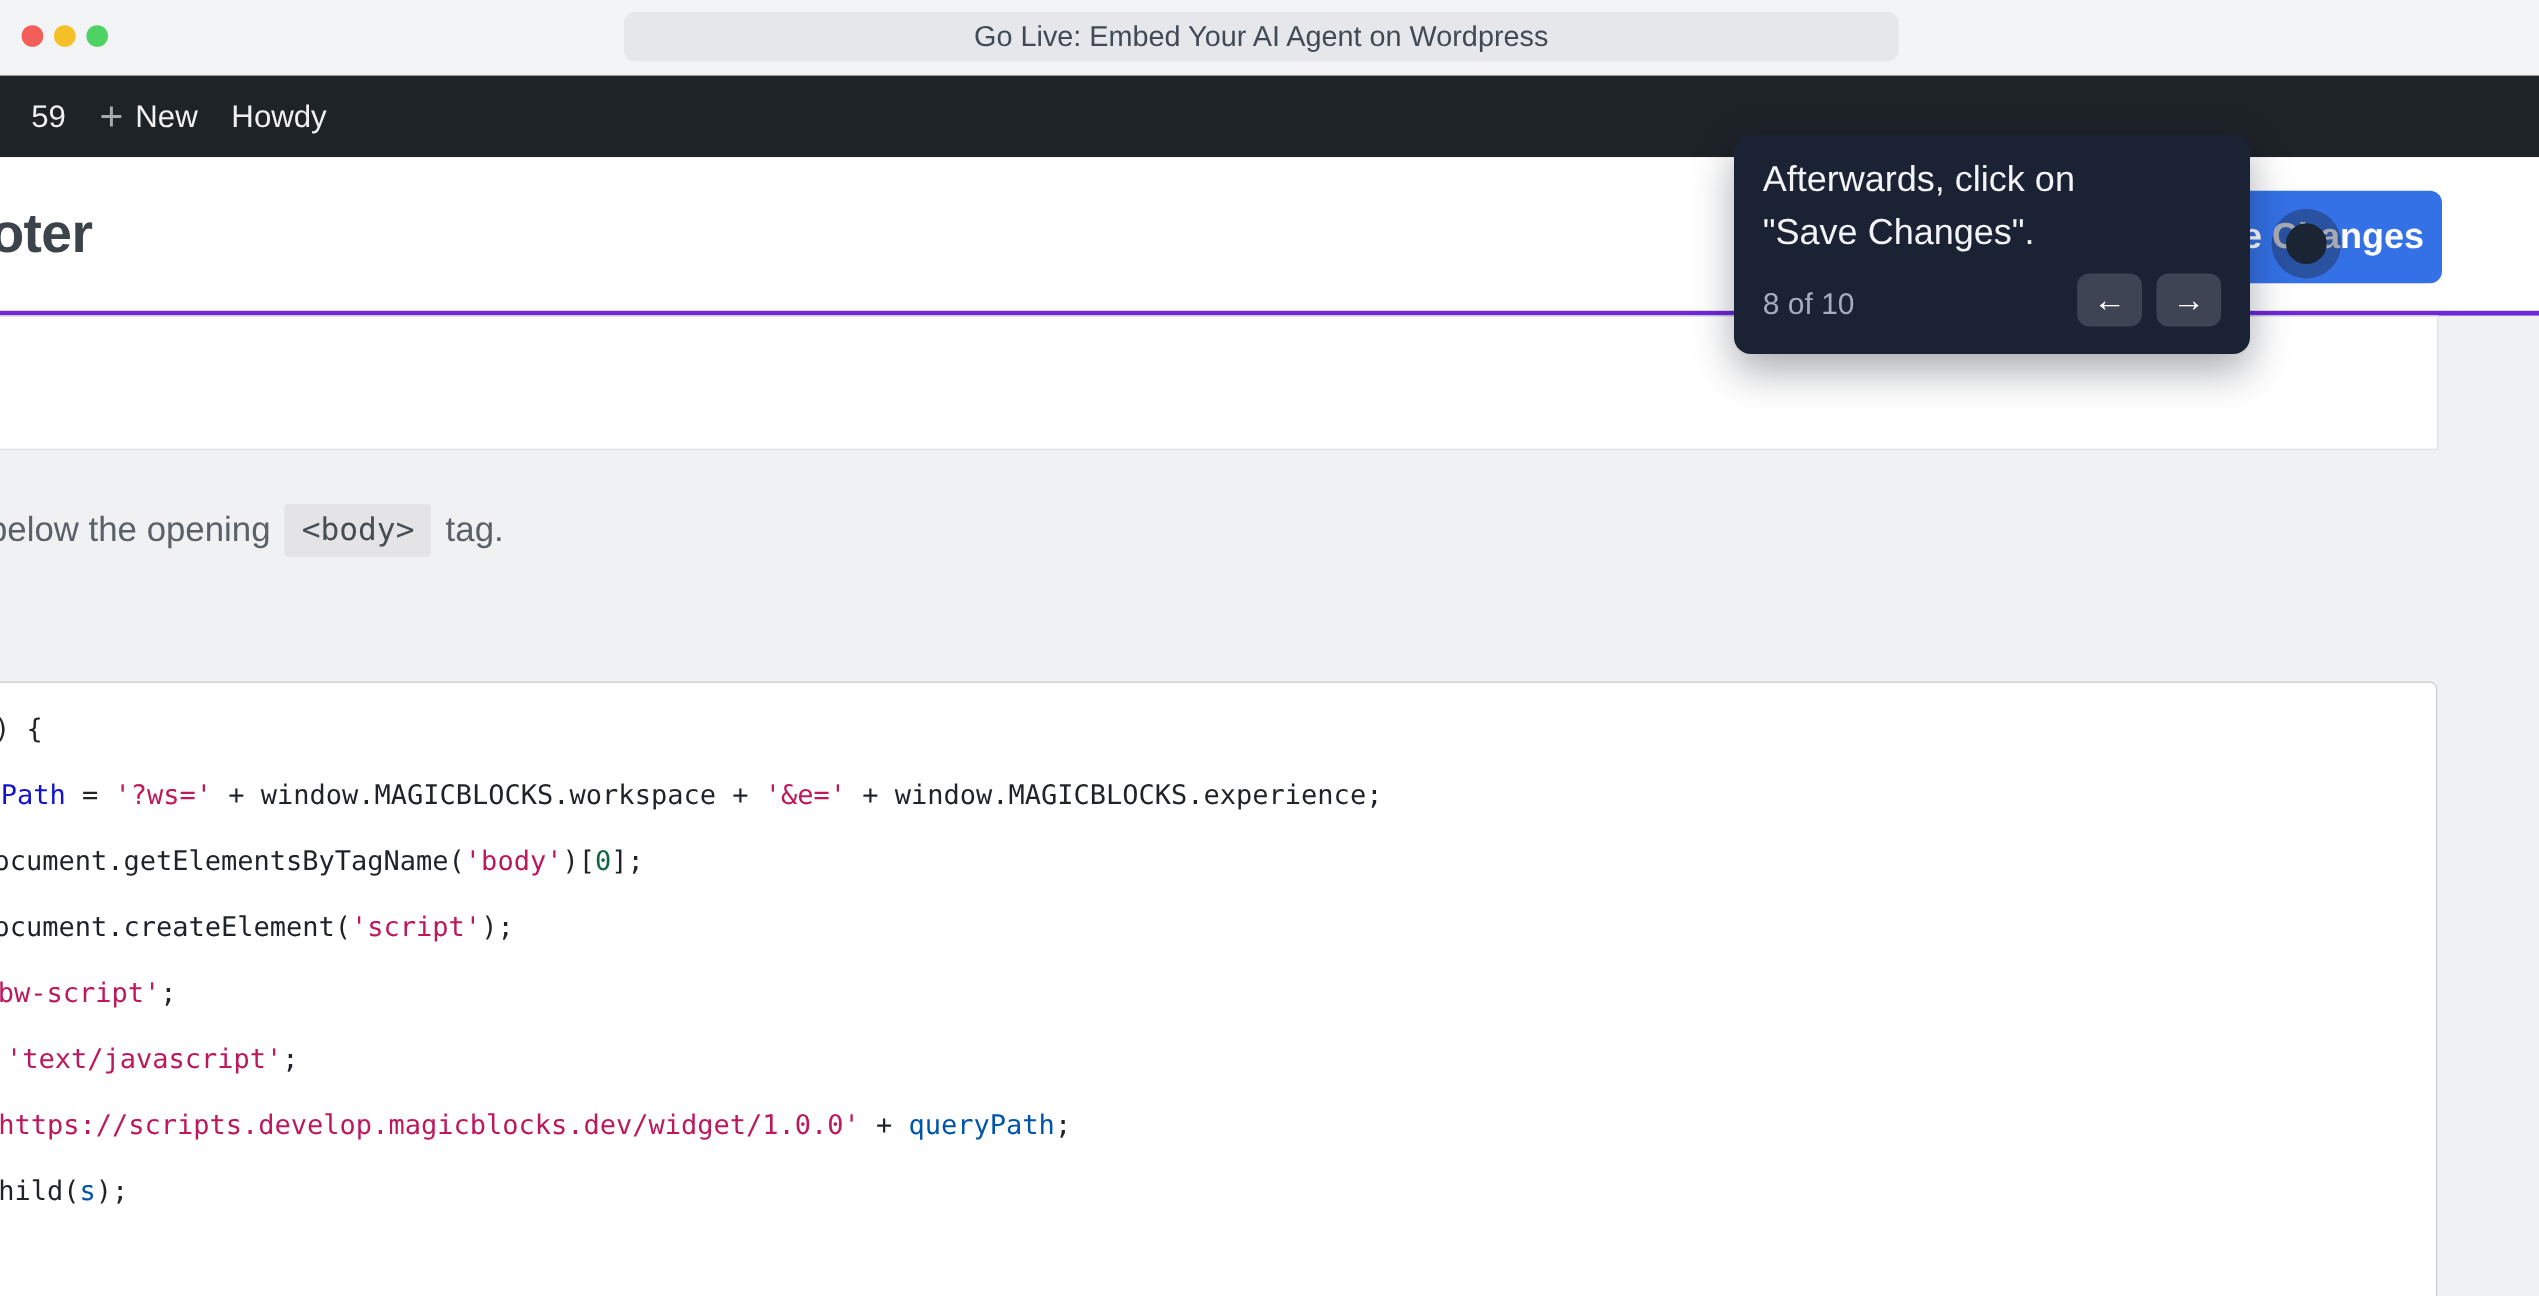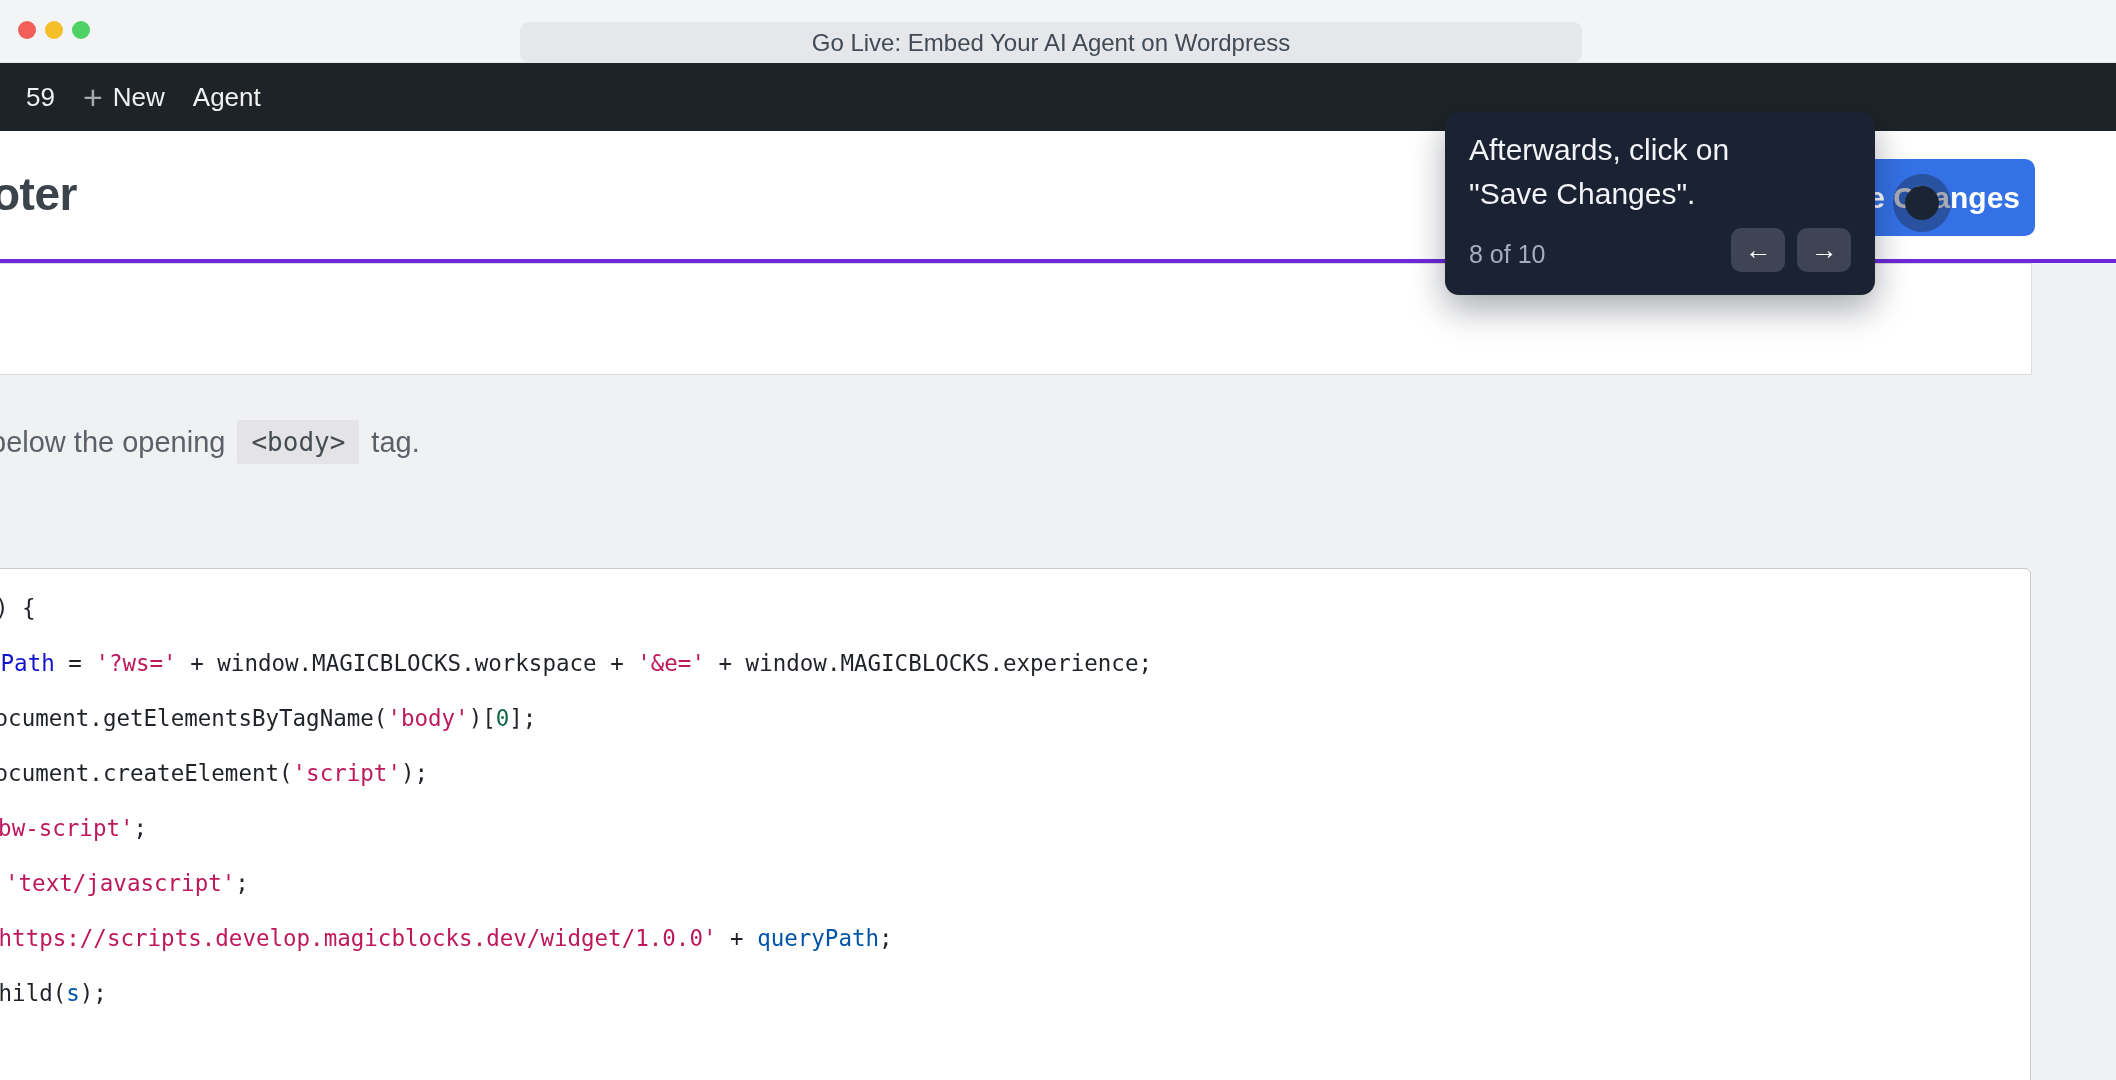--- a/index.html
+++ b/index.html
@@ -6,21 +6,21 @@
   html,body { width:2116px; height:1080px; overflow:hidden; }
   body { font-family:"Liberation Sans", sans-serif; background:#f0f1f3; position:relative; }
 
   
   .titlebar { position:absolute; left:0; top:0; width:2116px; height:63px; background:#f3f4f6; border-bottom:1px solid #e7e8ea; }
   .traffic { position:absolute; top:21px; width:18px; height:18px; border-radius:50%; }
   .tl-red { left:18px; background:#f25f58; }
   .tl-yellow { left:45px; background:#f5bf27; }
   .tl-green { left:72px; background:#4fd264; }
   .tab-pill { position:absolute; left:520px; top:10px; width:1062px; height:41px; background:#e5e7ea; border-radius:9px;
-    display:flex; align-items:center; justify-content:center; font-size:24px; color:#414a55;margin-top:12px; }
+    display:flex; align-items:center; justify-content:center; font-size:24px; color:#414a55; }
 
   
   .adminbar { position:absolute; left:0; top:63px; width:2116px; height:68px; background:#1d2327; color:#f0f0f1;
     display:flex; align-items:center; font-size:26px; }
   .ab-item { display:flex; align-items:center; height:100%; padding:0 14px; cursor:pointer; }
   .ab-count { margin-left:12px; }
   .ab-plus { color:#a7aaad; font-size:34px; font-weight:400; margin-right:10px; line-height:1; }
   .ab-right { position:absolute; right:22px; top:0; height:100%; display:flex; align-items:center; gap:14px; }
   .avatar { width:37px; height:37px; border-radius:3px;
     background:linear-gradient(180deg,#8fc3e8 0%, #bfe0f2 45%, #d9c49a 60%, #b06a76 100%); }
@@ -77,21 +77,21 @@
     <span>Go Live: Embed Your AI Agent on Wordpress</span>
   </div>
 </div>
 
 <div class="adminbar">
   <div class="ab-item ab-count">59</div>
   <div class="ab-item">
     <span class="ab-plus">+</span>
     <span>New</span>
   </div>
-  <div class="ab-item">Agent</div>
+  <div class="ab-item">Howdy</div>
 </div>
 
 <div class="header-band">
   <h1 class="page-heading">oter</h1>
 </div>
 <button class="save-btn">Save Changes</button>
 
 <div class="top-card"></div>
 
 <div class="instruction">

